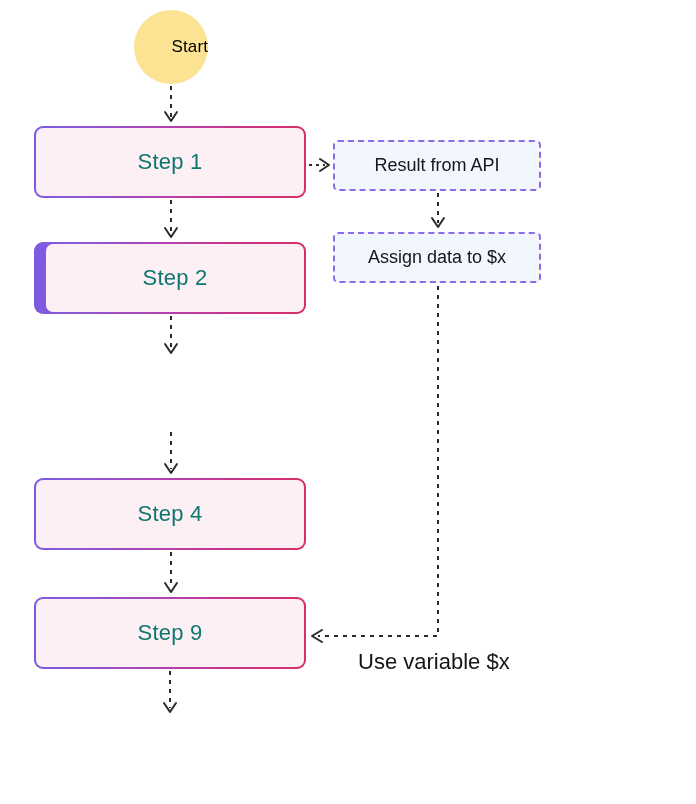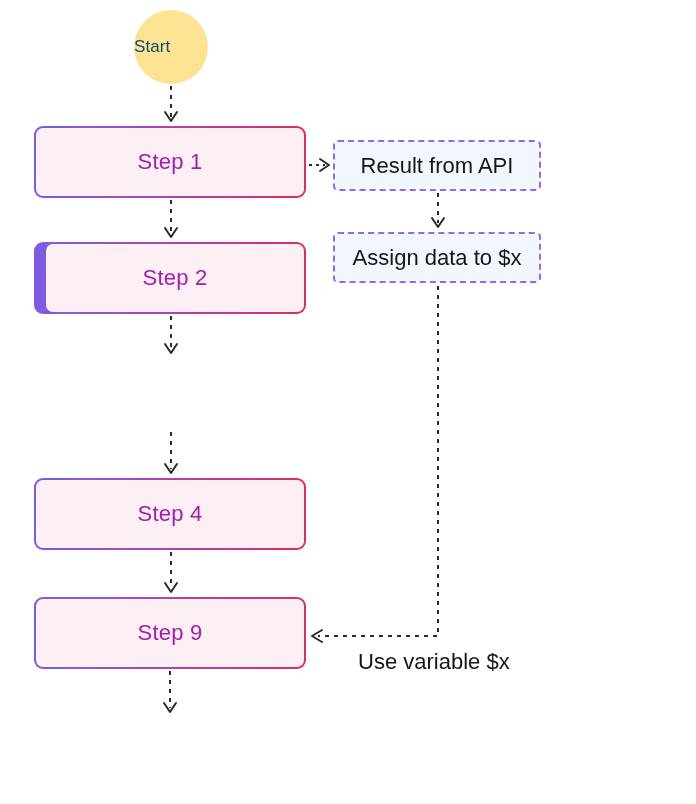--- a/index.html
+++ b/index.html
@@ -35,23 +35,23 @@
 
   
   .terminal {
     position: absolute;
     width: 74px;
     height: 74px;
     border-radius: 50%;
     background: #FCE394;
     display: flex;
     align-items: center;
-    justify-content: flex-start;
+    justify-content: flex-end;
     font-size: 17px;
-    color: #0c4a6e;
+    color: #000000;
     letter-spacing: 0.1px;
   }
   #node-start { left: 134px; top: 10px; }
 
   
   .step {
     position: absolute;
     left: 34px;
     width: 272px;
     height: 72px;
@@ -62,21 +62,21 @@
   }
   .step > .step-face {
     width: 100%;
     height: 100%;
     border-radius: 7px;
     background: #FDF0F5;
     display: flex;
     align-items: center;
     justify-content: center;
     font-size: 22px;
-    color: #a21caf;
+    color: #0f766e;
     letter-spacing: 0.2px;
   }
   #node-step1 { top: 126px; }
   #node-step2 { top: 242px; padding-left: 12px; }
   #node-step3 { top: 358px; }
   #node-step4 { top: 478px; }
   #node-step5 { top: 597px; }
 
   
   .note {
@@ -84,21 +84,21 @@
     left: 333px;
     width: 208px;
     height: 51px;
     box-sizing: border-box;
     border: 2px dashed #8A6BE8;
     border-radius: 5px;
     background: #F2F6FD;
     display: flex;
     align-items: center;
     justify-content: center;
-    font-size: 22px;
+    font-size: 18px;
     color: #16161a;
   }
   #node-note1 { top: 140px; }
   #node-note2 { top: 232px; }
 
   
   .edge-label {
     position: absolute;
     font-size: 22px;
     color: #16161a;

